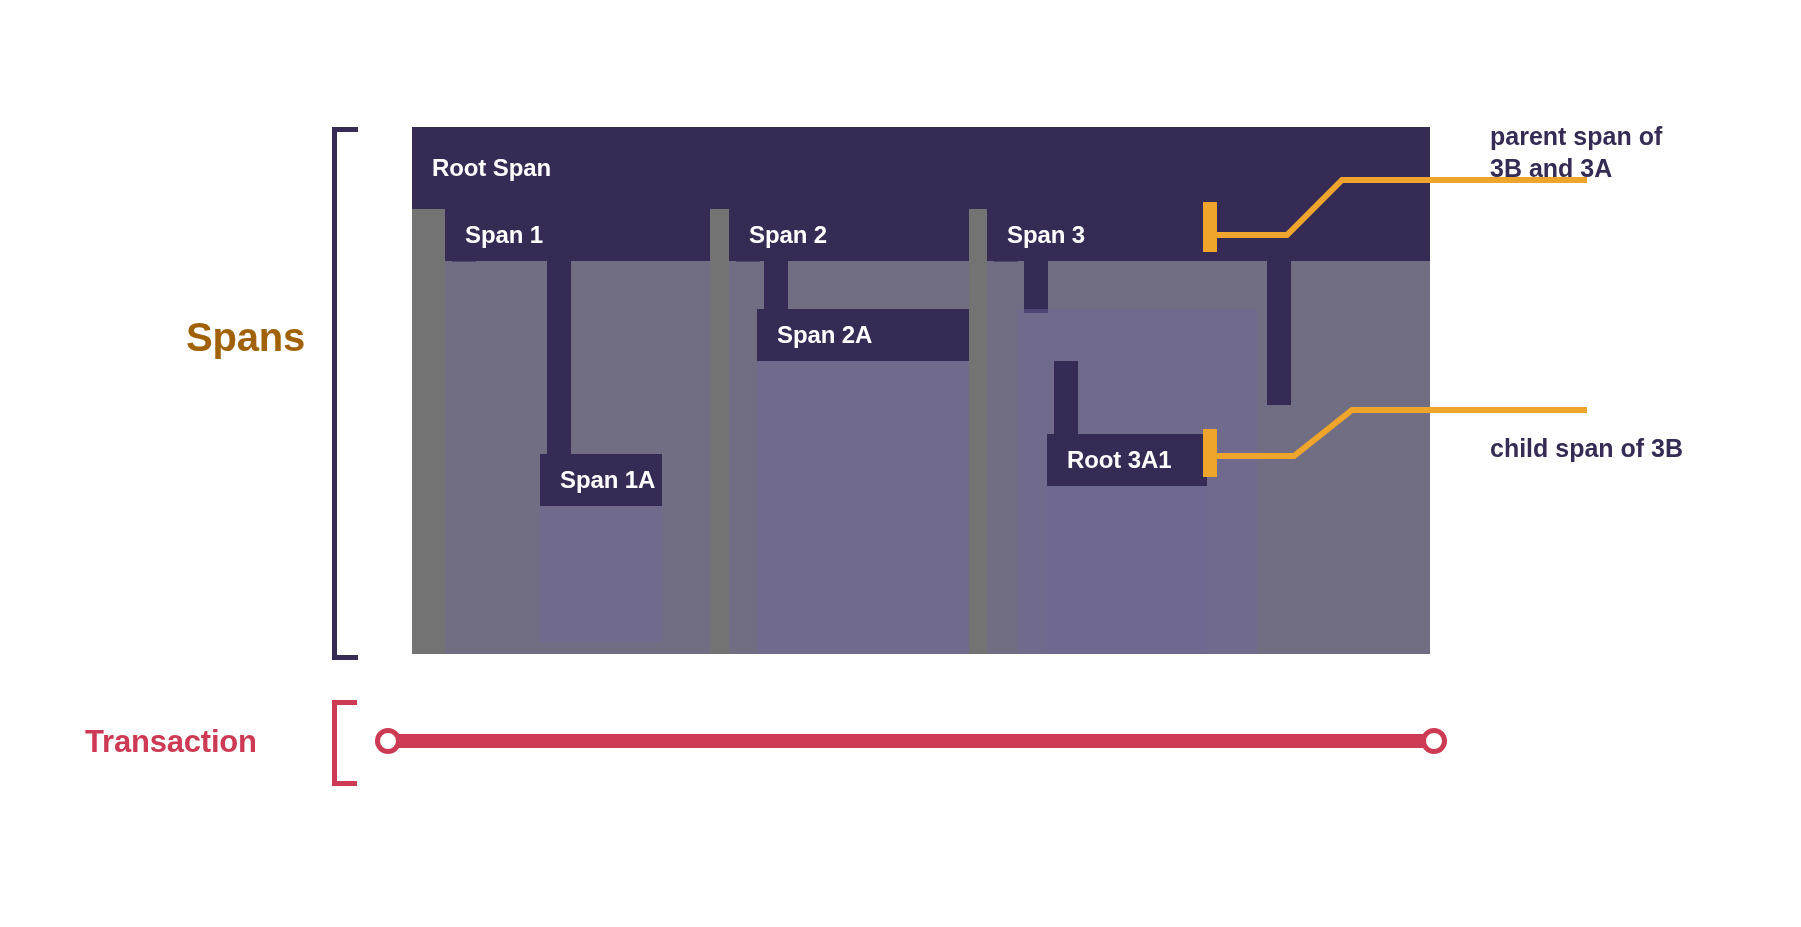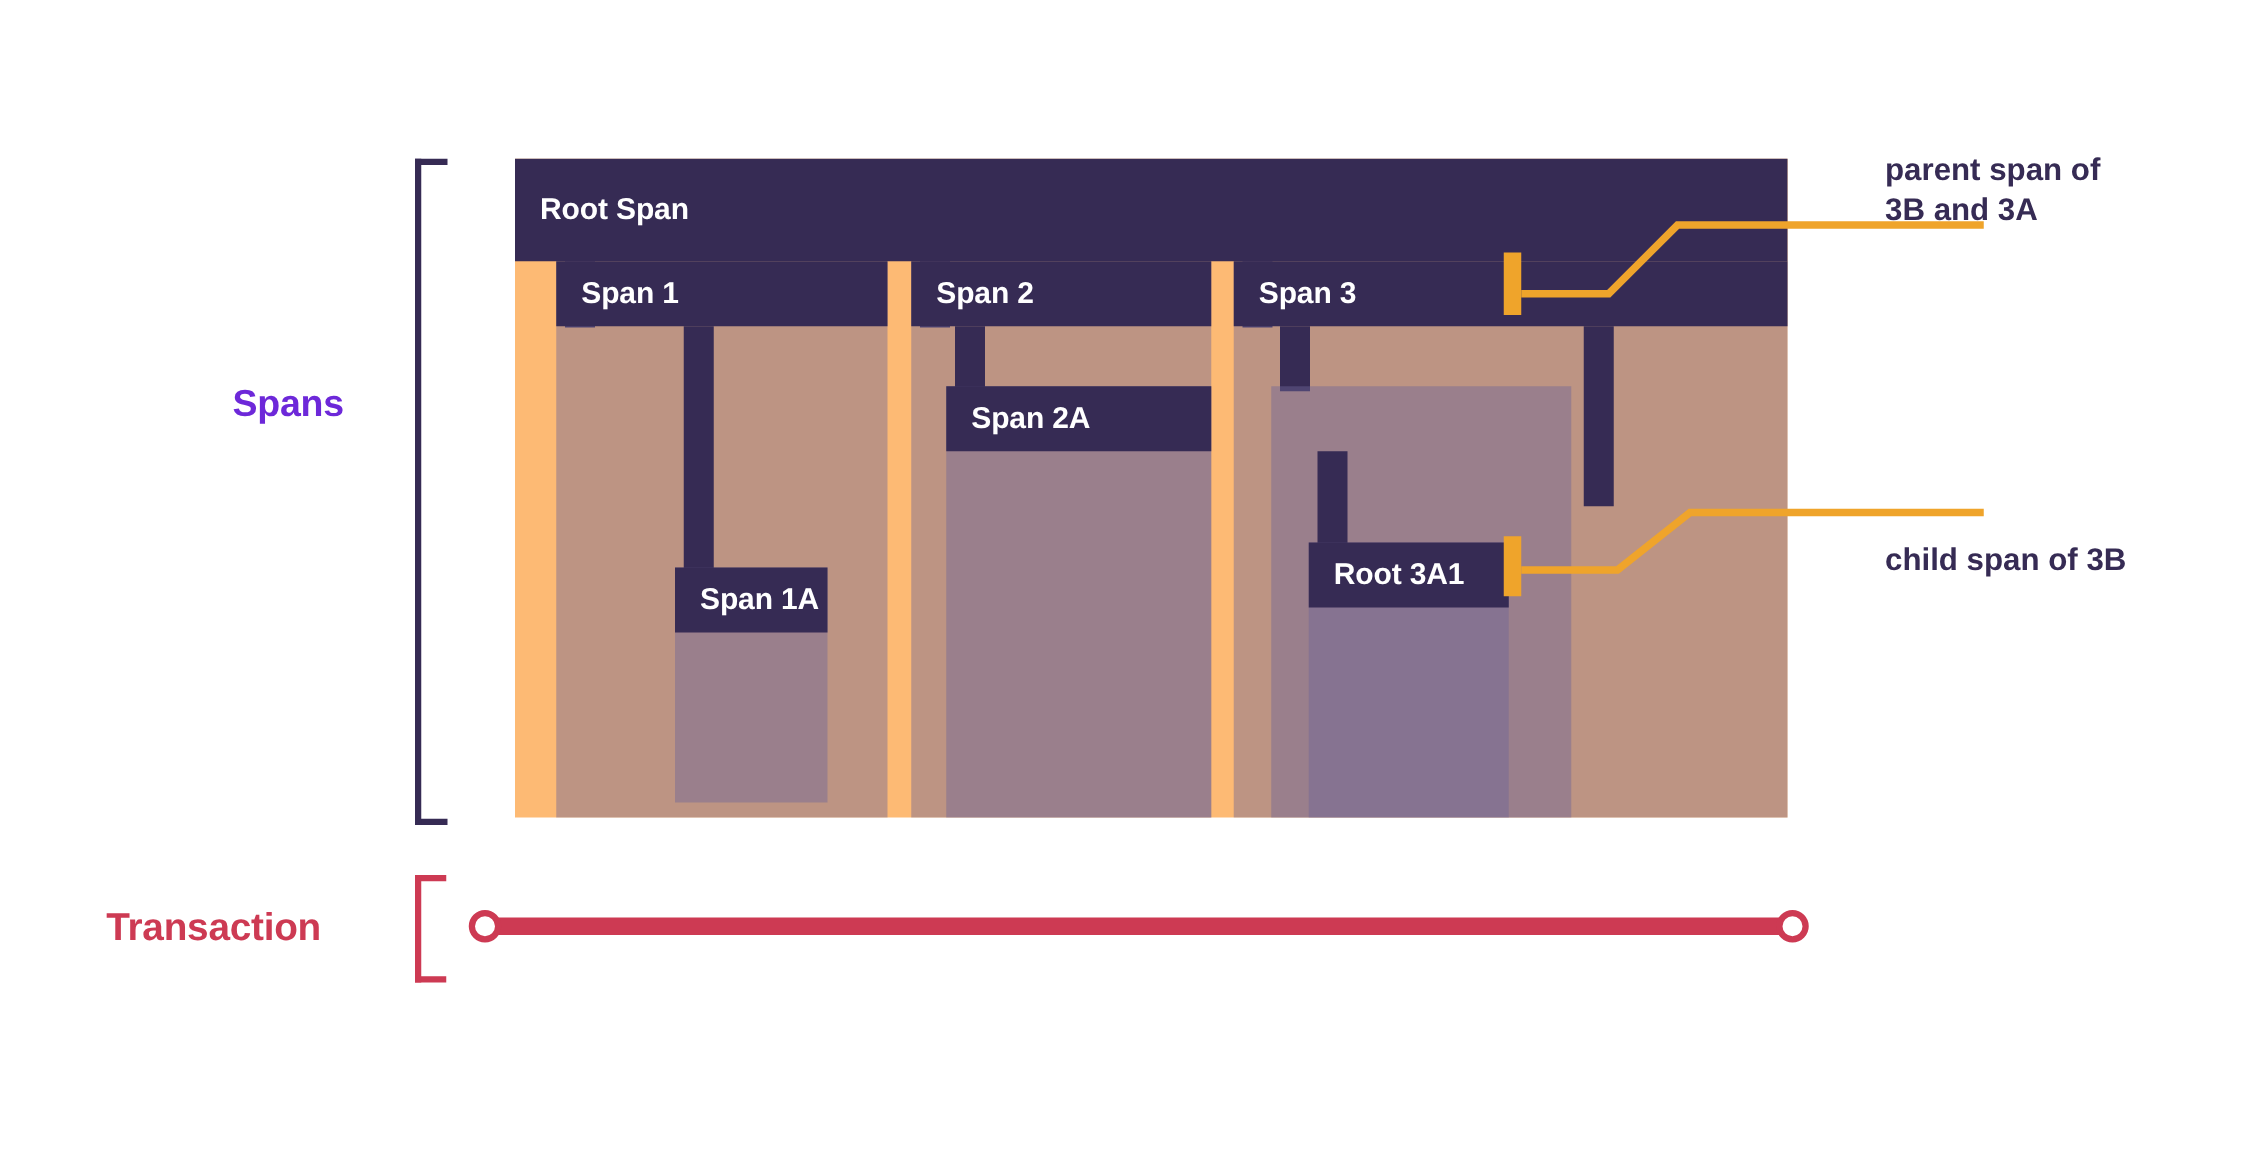--- a/index.html
+++ b/index.html
@@ -22,23 +22,23 @@
   }
 
   
   .axis-label {
     position: absolute;
     font-weight: bold;
     letter-spacing: -0.2px;
     white-space: nowrap;
   }
   #spans-label {
-    left: 186px; top: 324px;
-    font-size: 30px;
-    color: #6d28d9;
+    left: 186px; top: 337px;
+    font-size: 40px;
+    color: #a16207;
     transform: translateY(-50%);
   }
   #transaction-label {
     left: 85px; top: 742px;
     font-size: 31px;
     color: #cd3a53;
     transform: translateY(-50%);
   }
 
   
@@ -59,21 +59,21 @@
     width: 25px; height: 86px;
     border-color: #cd3a53;
     border-width: 5px 0 5px 5px;
   }
 
   
   #span-canvas {
     position: absolute;
     left: 412px; top: 127px;
     width: 1018px; height: 527px;
-    background: #fdba74;
+    background: #737373;
   }
 
   
   .span-box {
     position: absolute;
     box-sizing: border-box;
   }
   .span-body {
     position: absolute;
     left: 0; top: 0;
@@ -143,21 +143,20 @@
   }
 
   
   .annotation {
     position: absolute;
     color: #362b54;
     font-size: 25px;
     font-weight: bold;
     line-height: 1.28;
     white-space: pre-line;
-    margin-left: 18px;
   }
   #annot-parent { left: 1490px; top: 120px; }
   #annot-child  { left: 1490px; top: 432px; }
 
   
   #transaction-bar {
     position: absolute;
     left: 385px; top: 741px;
     width: 1053px; height: 14px;
     background: #cd3a53;

